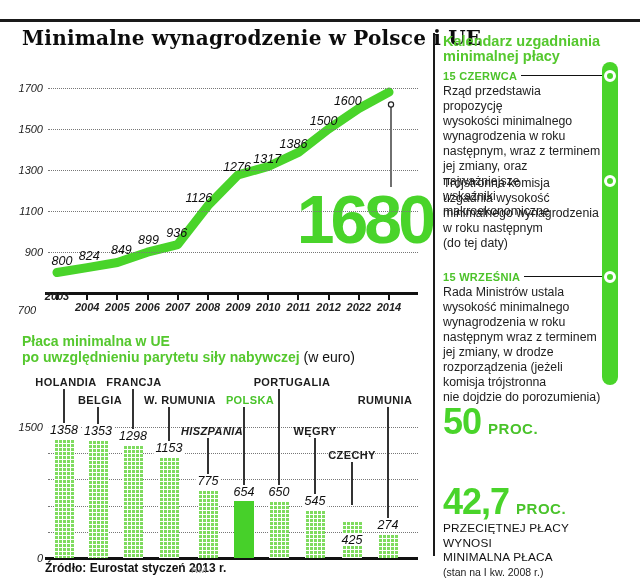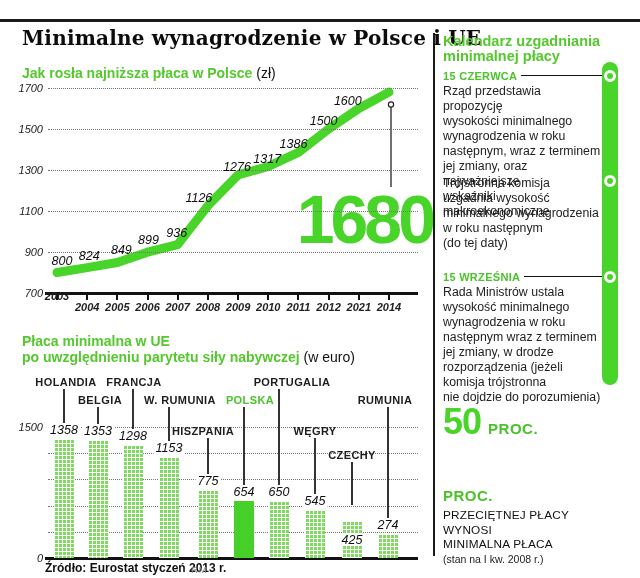--- a/index.html
+++ b/index.html
@@ -52,24 +52,20 @@
   #credit{left:191px;top:564px;font-size:9.5px;color:#8a8a8a;letter-spacing:1px;}
   svg{position:absolute;left:0;top:0;pointer-events:none;}
 </style>
 </head>
 <body>
 
 <div id="canvas">
   <div class="abs" id="top-rule"></div>
   <div class="abs" id="main-title">Minimalne wynagrodzenie w Polsce i UE</div>
 
-  <div class="abs chart-title" id="chart1-title">
-    <span>Jak rosła najniższa płaca w Polsce</span>
-    <span class="unit">(zł)</span>
-  </div>
 
   <div class="abs chart-title" id="chart2-title2">
     <span>po uwzględnieniu parytetu siły nabywczej</span>
     <span class="unit">(w euro)</span>
   </div>
   <div class="abs chart-title" id="chart2-title1">Płaca minimalna w UE</div>
 
   <div class="abs" id="big-value">1680</div>
 
   <div class="abs" id="divider"></div>
@@ -88,21 +84,21 @@
     <div class="abs ytick" style="left: 11px; top: 82px;">1700</div>
     <div class="abs gridline" style="left: 48px; top: 129px; width: 370px;"></div>
     <div class="abs ytick" style="left: 11px; top: 123px;">1500</div>
     <div class="abs gridline" style="left: 48px; top: 170px; width: 370px;"></div>
     <div class="abs ytick" style="left: 11px; top: 164px;">1300</div>
     <div class="abs gridline" style="left: 48px; top: 211px; width: 370px;"></div>
     <div class="abs ytick" style="left: 11px; top: 205px;">1100</div>
     <div class="abs gridline" style="left: 48px; top: 252px; width: 370px;"></div>
     <div class="abs ytick" style="left: 11px; top: 246px;">900</div>
     <div class="abs axis-line" style="left: 45px; top: 291.5px; width: 373px; height: 3px;"></div>
-    <div class="abs ytick" style="left: 11px; top: 287px;">700</div>
+    <div class="abs ytick" style="left: 11px; top: 304px; text-align: center;">700</div>
     <div class="abs xtick" style="left: 56px; top: 294.5px;"></div>
     <div class="abs year-label" style="left: 57px; top: 290px;">2003</div>
     <div class="abs xtick" style="left: 86.18px; top: 294.5px;"></div>
     <div class="abs year-label" style="left: 87.18px; top: 301px; font-style: italic;">2004</div>
     <div class="abs xtick" style="left: 116.36px; top: 294.5px;"></div>
     <div class="abs year-label" style="left: 117.36px; top: 301px;">2005</div>
     <div class="abs xtick" style="left: 146.54px; top: 294.5px;"></div>
     <div class="abs year-label" style="left: 147.54px; top: 301px;">2006</div>
     <div class="abs xtick" style="left: 176.72px; top: 294.5px;"></div>
     <div class="abs year-label" style="left: 177.72px; top: 301px;">2007</div>
@@ -110,21 +106,21 @@
     <div class="abs year-label" style="left: 207.9px; top: 301px;">2008</div>
     <div class="abs xtick" style="left: 237.08px; top: 294.5px;"></div>
     <div class="abs year-label" style="left: 238.08px; top: 301px;">2009</div>
     <div class="abs xtick" style="left: 267.26px; top: 294.5px;"></div>
     <div class="abs year-label" style="left: 268.26px; top: 301px;">2010</div>
     <div class="abs xtick" style="left: 297.44px; top: 294.5px;"></div>
     <div class="abs year-label" style="left: 298.44px; top: 301px;">2011</div>
     <div class="abs xtick" style="left: 327.62px; top: 294.5px;"></div>
     <div class="abs year-label" style="left: 328.62px; top: 301px;">2012</div>
     <div class="abs xtick" style="left: 357.8px; top: 294.5px;"></div>
-    <div class="abs year-label" style="left: 358.8px; top: 301px;">2021</div>
+    <div class="abs year-label" style="left: 358.8px; top: 301px;">2022</div>
     <div class="abs xtick" style="left: 387.98px; top: 294.5px;"></div>
     <div class="abs year-label" style="left: 388.98px; top: 301px;">2014</div>
     <div class="abs dlabel" style="left: 62px; top: 253.5px;">800</div>
     <div class="abs dlabel" style="left: 89.18px; top: 248.58px;">824</div>
     <div class="abs dlabel" style="left: 121.36px; top: 243.455px;">849</div>
     <div class="abs dlabel" style="left: 148.54px; top: 233.205px;">899</div>
     <div class="abs dlabel" style="left: 176.72px; top: 225.62px;">936</div>
     <div class="abs dlabel" style="left: 198.9px; top: 190.67px;">1126</div>
     <div class="abs dlabel" style="left: 237.08px; top: 159.92px;">1276</div>
     <div class="abs dlabel" style="left: 267.26px; top: 151.515px;">1317</div>
@@ -151,21 +147,21 @@
     <div class="abs bar" style="left: 123px; top: 444.641px; height: 113.359px;"></div>
     <div class="abs dlabel whitebg" style="left: 133px; top: 429.641px;">1298</div>
     <div class="abs country-label" style="left: 134px; top: 376px;">FRANCJA</div>
     <div class="abs leader" style="left: 168.25px; top: 407px; height: 34.3047px;"></div>
     <div class="abs bar" style="left: 159px; top: 457.305px; height: 100.695px;"></div>
     <div class="abs dlabel whitebg" style="left: 169px; top: 442.305px;">1153</div>
     <div class="abs country-label" style="left: 180px; top: 394px;">W. RUMUNIA</div>
     <div class="abs leader" style="left: 207.25px; top: 438px; height: 36.3167px;"></div>
     <div class="abs bar" style="left: 198px; top: 490.317px; height: 67.6833px;"></div>
     <div class="abs dlabel whitebg" style="left: 208px; top: 475.317px;">775</div>
-    <div class="abs country-label" style="left: 203px; top: 425px;">HISZPANIA</div>
+    <div class="abs country-label" style="left: 212px; top: 425px; font-style: italic;">HISZPANIA</div>
     <div class="abs leader" style="left: 243.25px; top: 407px; height: 77.884px;"></div>
     <div class="abs bar solid" style="left: 234px; top: 500.884px; height: 57.116px;"></div>
     <div class="abs dlabel whitebg" style="left: 244px; top: 485.884px;">654</div>
     <div class="abs country-label highlight" style="left: 250px; top: 394px;">POLSKA</div>
     <div class="abs leader" style="left: 278.25px; top: 389px; height: 96.2333px;"></div>
     <div class="abs bar" style="left: 269px; top: 501.233px; height: 56.7667px;"></div>
     <div class="abs dlabel whitebg" style="left: 279px; top: 486.233px;">650</div>
     <div class="abs country-label" style="left: 292px; top: 376px;">PORTUGALIA</div>
     <div class="abs leader" style="left: 314.25px; top: 438px; height: 56.4033px;"></div>
     <div class="abs bar" style="left: 305px; top: 510.403px; height: 47.5967px;"></div>
@@ -216,19 +212,20 @@
     </div>
     <div class="abs timeline-node" style="top: 270.5px;"></div>
     <div class="abs stat" style="top: 407px;">
       <div class="stat-row">
         <span class="stat-num">50</span>
         <span class="stat-unit">PROC.</span>
       </div>
     </div>
     <div class="abs stat" style="top: 487px;">
       <div class="stat-row">
+        <span class="stat-num">42,7</span>
         <span class="stat-unit">PROC.</span>
       </div>
       <div class="stat-desc">PRZECIĘTNEJ PŁACY WYNOSI
 MINIMALNA PŁACA</div>
       <div class="stat-note">(stan na I kw. 2008 r.)</div>
     </div>
   </div>
 
 </body></html>

